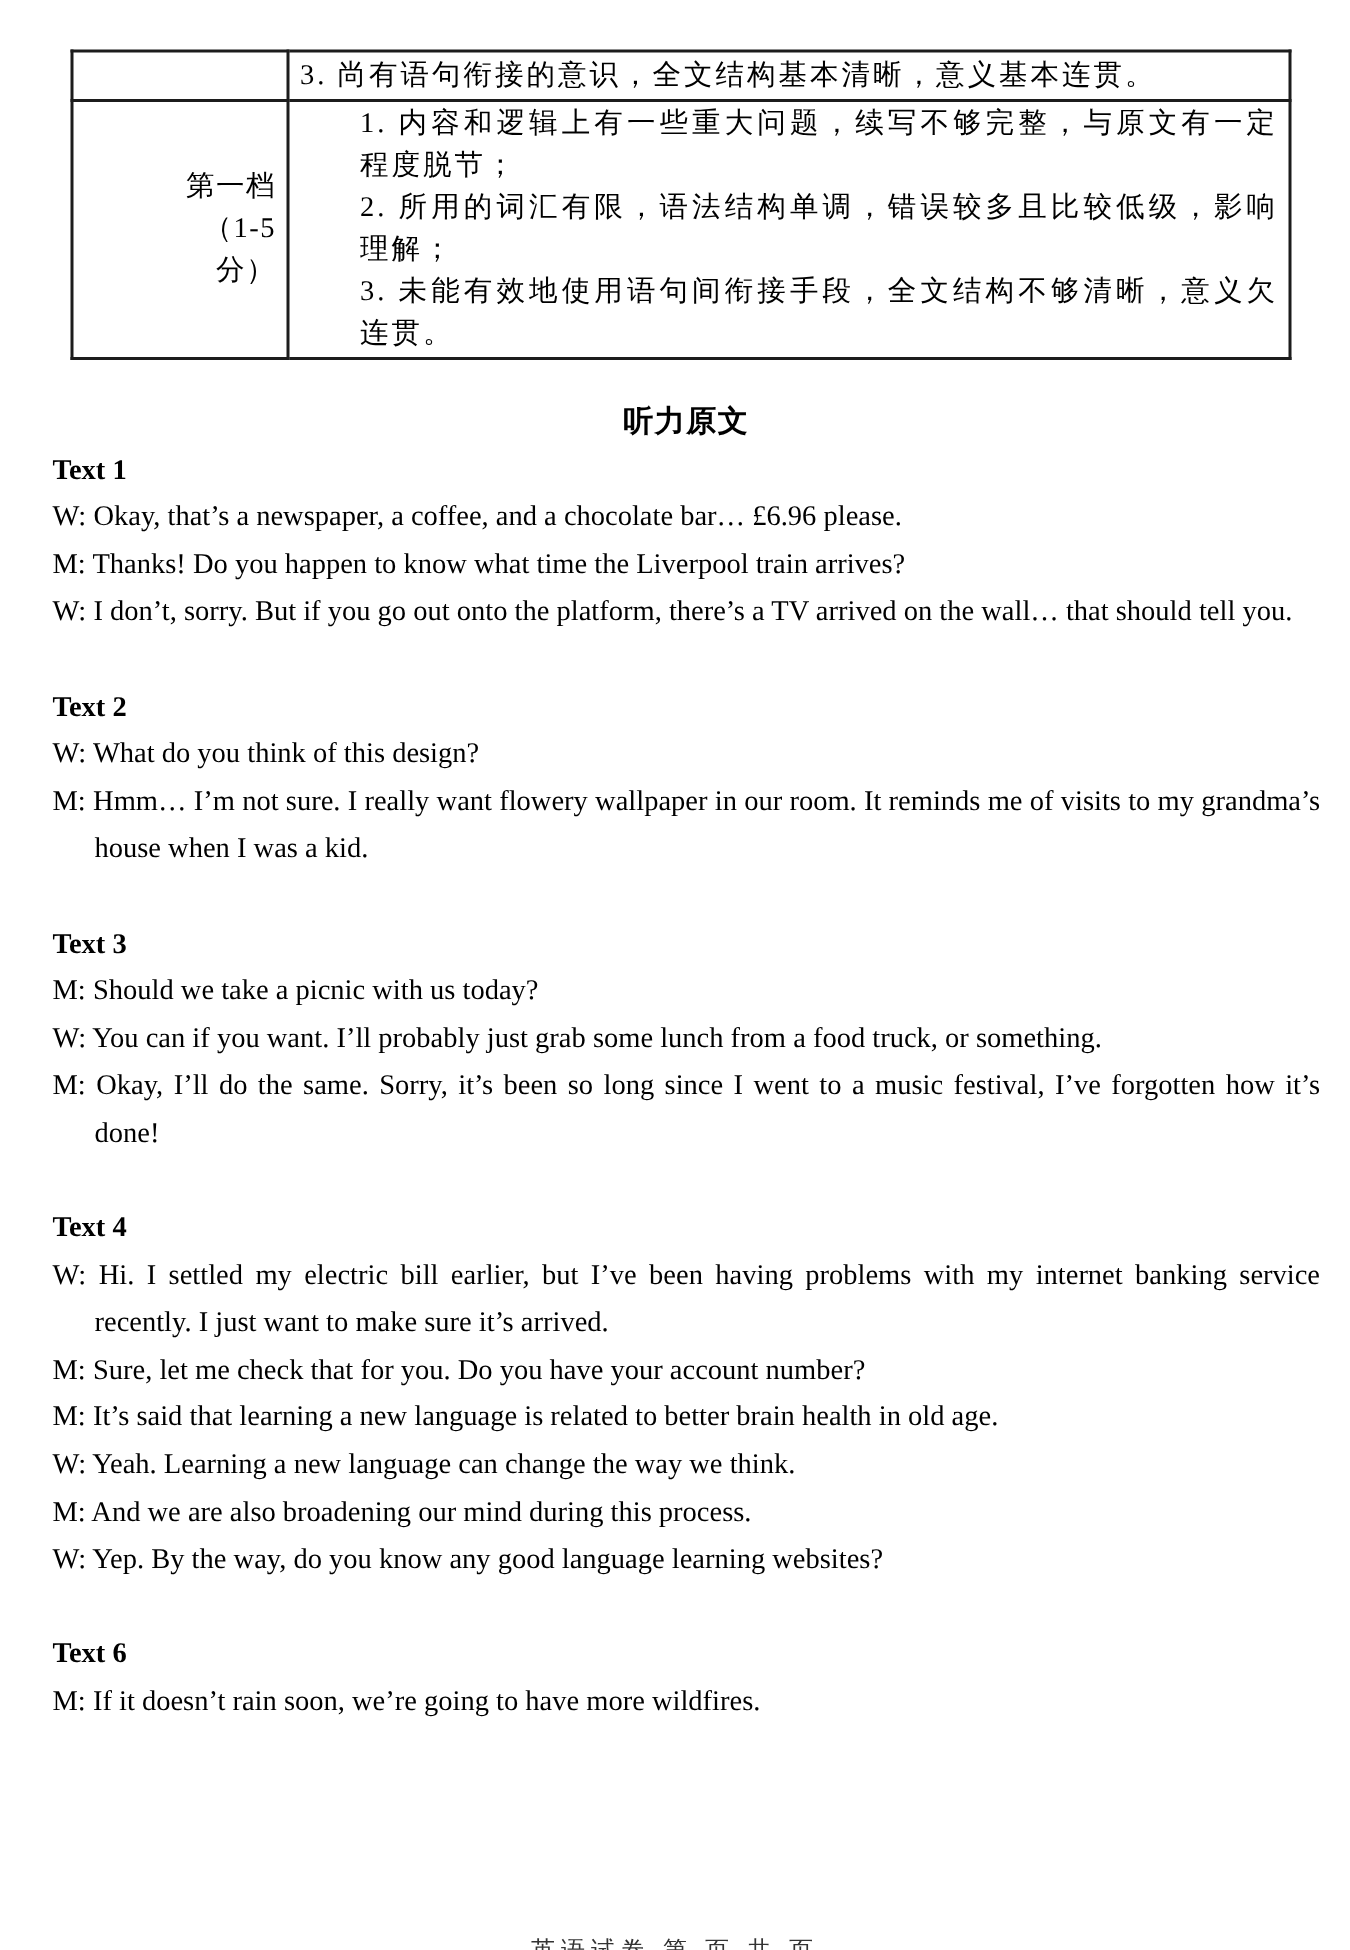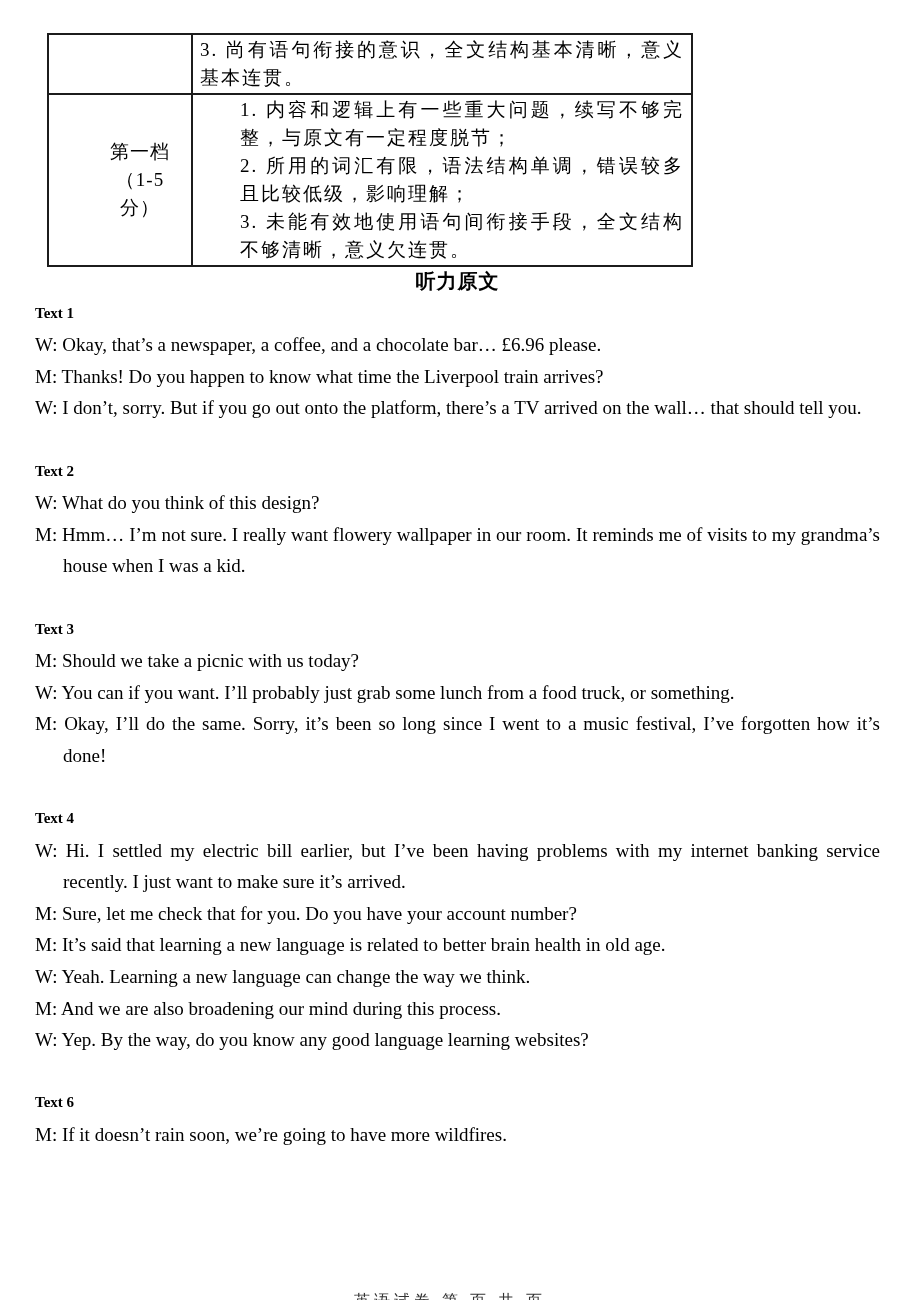--- a/index.html
+++ b/index.html
@@ -6,31 +6,31 @@
   body {
     width:900px; height:1300px;
     background:#ffffff; color:#000000;
     position:relative; overflow:hidden;
     font-family:"Liberation Serif","DejaVu Serif",serif;
   }
 
   
   .rubric-table {
     position:absolute; top:33px; left:47px;
-    width:646px; border-collapse:collapse;
+    width:814px; border-collapse:collapse;
     font-size:19px; letter-spacing:2px;
     table-layout:fixed;
   }
   .rubric-table td {
     border:2px solid #1c1c1c;
     padding:1px 7px;
     vertical-align:middle;
   }
   .band-cell {
-    width:128px; text-align:center; line-height:28px;
+    width:128px; text-align:right; line-height:28px;
     letter-spacing:1px;
     border-radius:24px;
   }
   .criteria-cell p {
     margin:0; line-height:28px; text-align:justify;
   }
   .row-carry  td { height:29px; }
   .row-band1  td { height:112px;padding-left:47px; }
   .row-zero   td { height:54px; }
 
@@ -39,21 +39,21 @@
     position:absolute; top:266px; left:35px; width:845px;
     font-size:19px;
   }
   .listening-heading {
     margin:0; text-align:center;
     font-size:20px; font-weight:bold; line-height:31.6px;
     letter-spacing:1px;
   }
   .text-block h3 {
     margin:31.6px 0 0 0;
-    font-size:15px; font-weight:bold; line-height:31.6px;
+    font-size:19px; font-weight:bold; line-height:31.6px;
   }
   .text-block:first-of-type h3 { margin-top:0; }
   .dialogue-line {
     margin:0; line-height:31.6px;
     padding-left:28px; text-indent:-28px;
     text-align:justify;
   }
 
   
   .page-footer {

